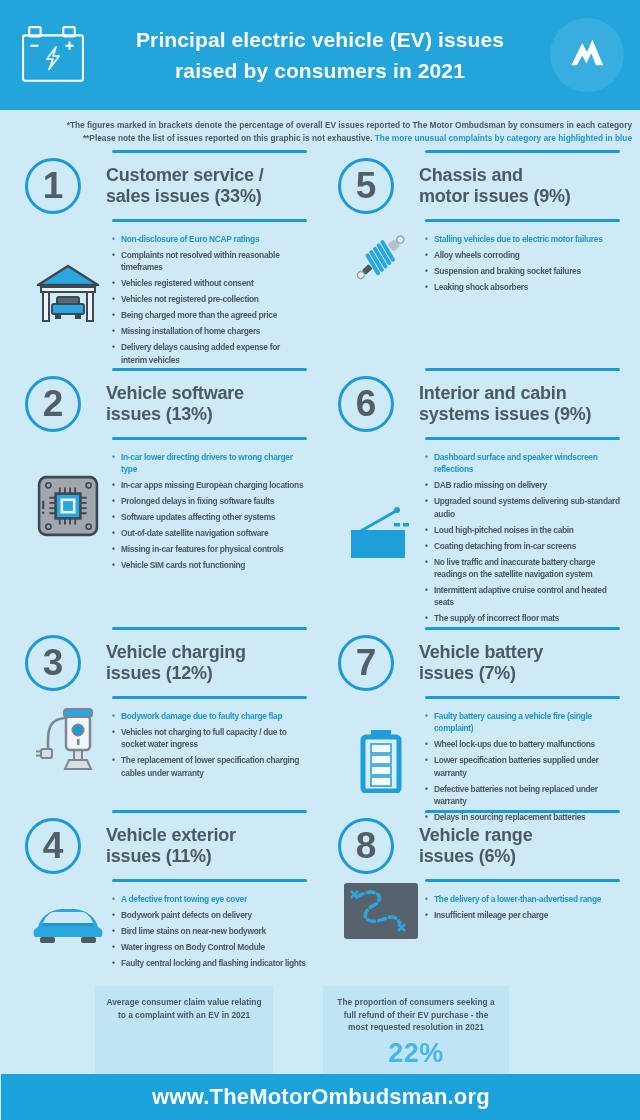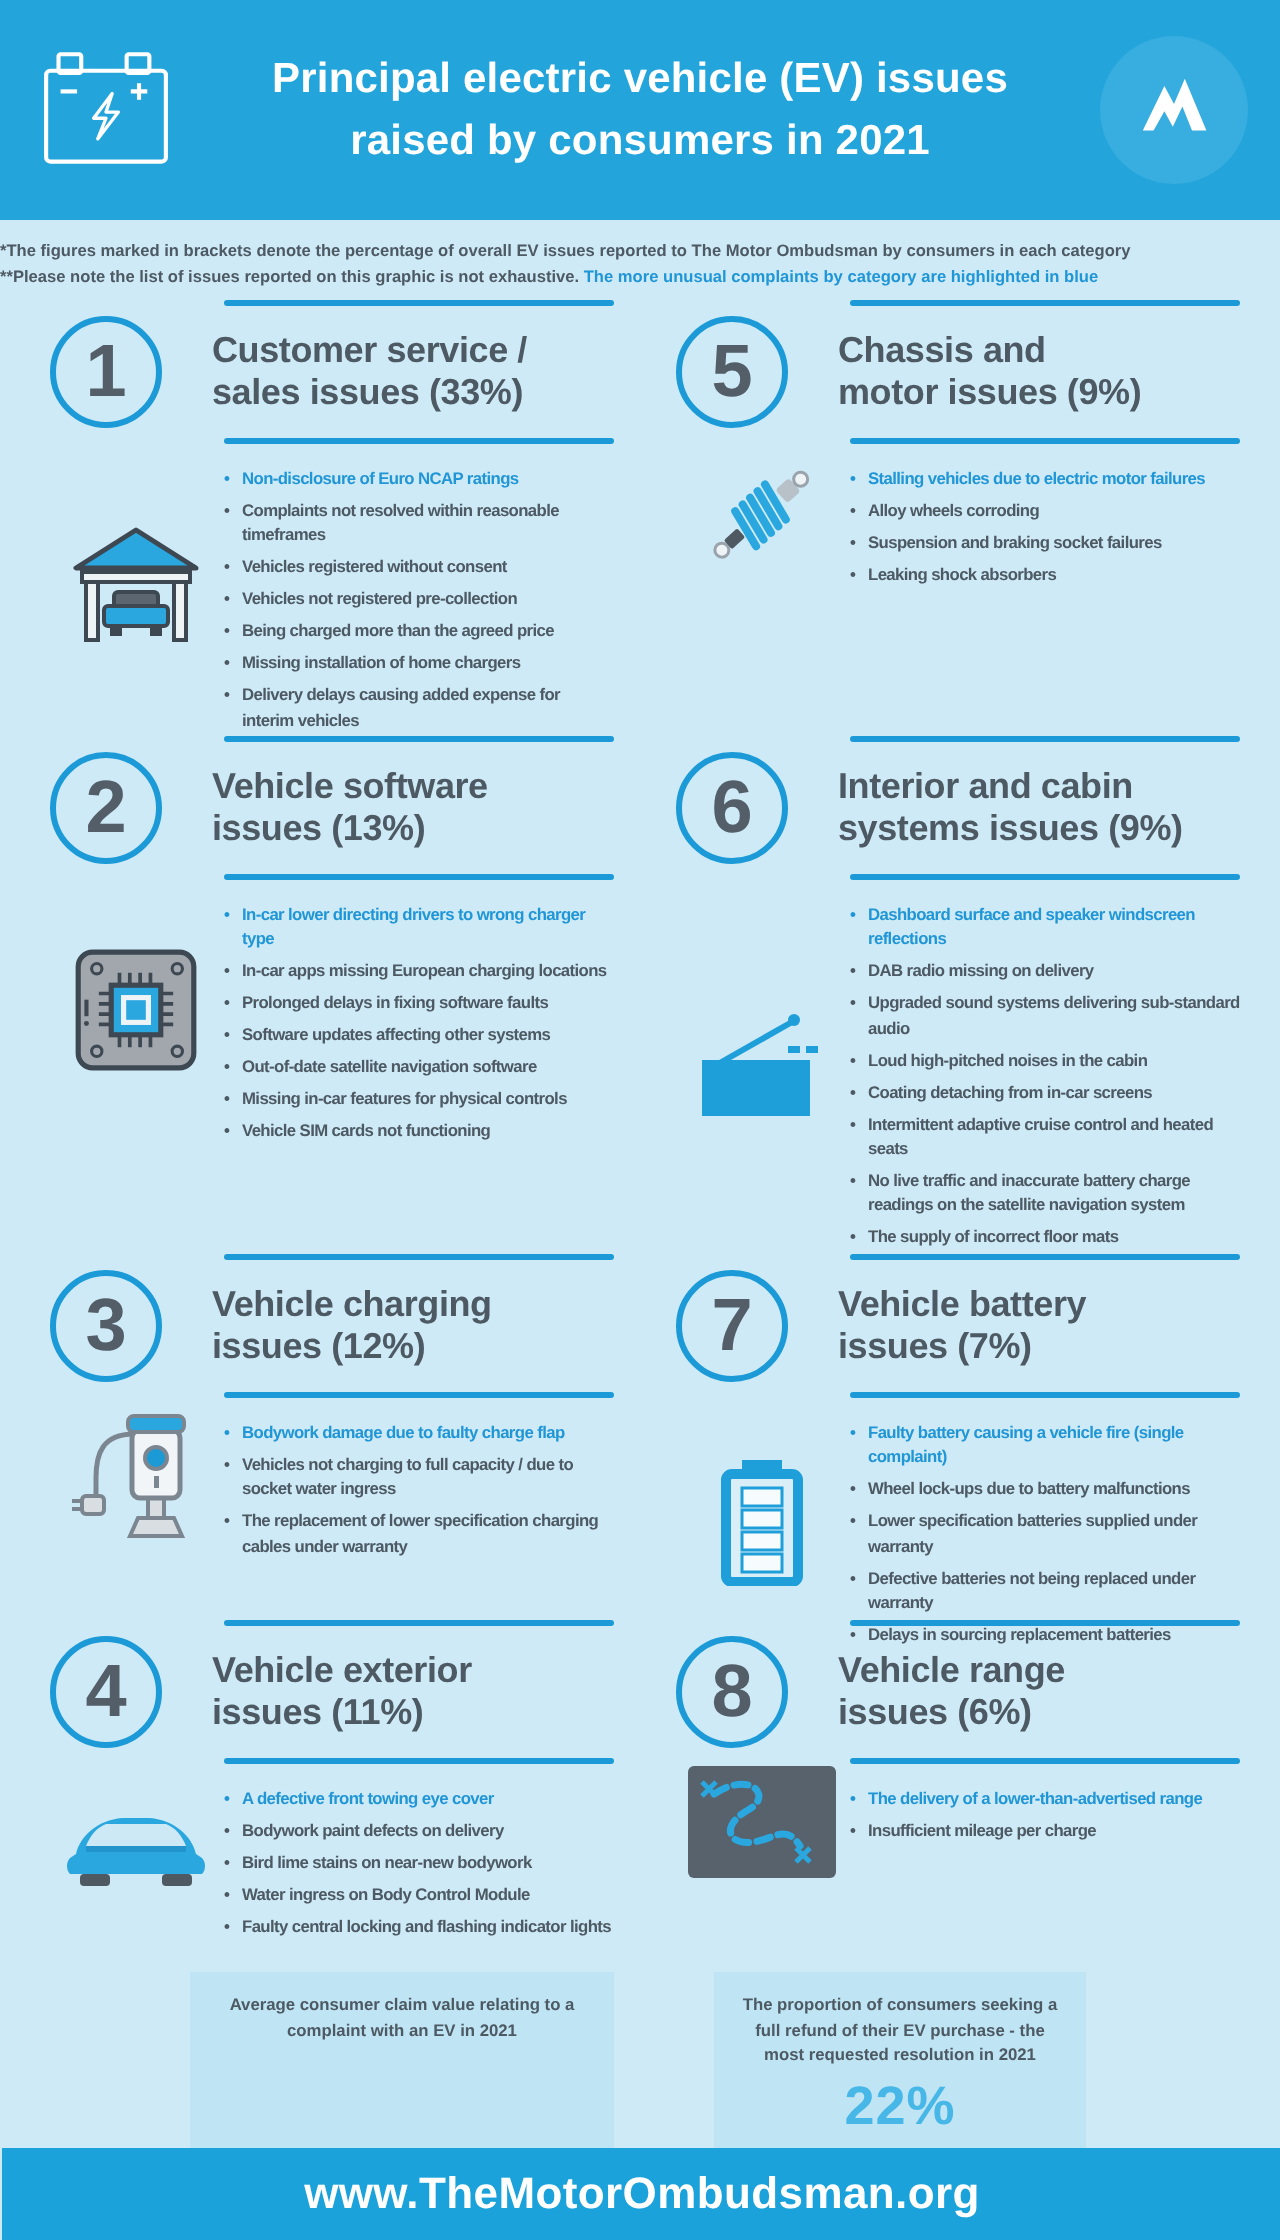--- a/index.html
+++ b/index.html
@@ -7,40 +7,40 @@
   .page {
     width:640px; height:1120px; margin:0 auto; position:relative; overflow:hidden;
     background:#cdeaf6; font-family:"Liberation Sans", sans-serif;
   }
   
   .header { height:110px; background:#23a5db; display:flex; align-items:center; padding:0 16px; }
   .battery-wrap { flex:0 0 74px; display:flex; justify-content:center; }
   .header-title { flex:1; text-align:center; color:#ffffff; font-size:21px; font-weight:bold; line-height:1.5; letter-spacing:0.1px; }
   .logo-circle { flex:0 0 74px; width:74px; height:74px; border-radius:50%; background:#38ade0; display:flex; align-items:center; justify-content:center; }
   
-  .notes { height:40px; padding:9px 8px 0 0; font-size:8.3px; font-weight:bold; color:#4d5963; line-height:1.55; }
+  .notes { height:40px; text-align:right; padding:9px 8px 0 0; font-size:8.3px; font-weight:bold; color:#4d5963; line-height:1.55; }
   .notes .hl { color:#2196d6; }
   
   .sections { display:grid; grid-template-columns:1fr 1fr; grid-template-rows:218px 259px 183px 170px; column-gap:30px; padding:0 20px 0 24px; }
   .section { display:grid; grid-template-columns:88px 1fr; align-content:start; }
   .rule { grid-column:2; height:3px; background:#1b9ad7; border-radius:2px; }
   .head { grid-column:1 / 3; display:flex; align-items:center; height:64px; margin:1px 0; }
   .num-circle { width:56px; height:56px; border:3px solid #1b9ad7; border-radius:50%; display:flex; align-items:center; justify-content:center; margin-left:1px; flex:0 0 auto; background:transparent; }
   .num { font-size:37px; font-weight:bold; color:#545e68; }
   .title { margin-left:25px; font-size:18px; font-weight:bold; color:#4d5963; line-height:1.18; white-space:pre-line; letter-spacing:-0.2px; }
   .body { grid-column:1 / 3; display:grid; grid-template-columns:88px 1fr; }
   .icon-slot { align-self:center; justify-self:center; }
   ul.bullets { list-style:none; margin-top:11px; max-width:211px; }
   li.bullet { position:relative; padding-left:9px; margin-bottom:3.5px; font-size:8.4px; font-weight:bold; color:#4d5963; line-height:1.48; letter-spacing:-0.3px; }
   li.bullet::before { content:"•"; position:absolute; left:0; top:0; }
   li.bullet.hl { color:#2196d6; }
   
   .stats { display:flex; padding:6px 0 0 95px; gap:50px; height:94px; }
   .stat-box { background:#bfe4f3; text-align:center; padding:10px 10px 8px; }
-  .stat-box.box-0 { width:212px; }
+  .stat-box.box-0 { width:178px; }
   .stat-box.box-1 { width:186px; }
   .stat-label { font-size:8.4px; font-weight:bold; color:#4d5963; line-height:1.5; }
   .stat-value { font-size:27px; font-weight:bold; color:#47b7e8; margin-top:4px; letter-spacing:0.5px; }
   
   .footer { position:absolute; left:1px; bottom:0; width:100%; height:46px; background:#1ba2da; display:flex; align-items:center; justify-content:center; }
   .footer-url { color:#ffffff; font-size:22px; font-weight:bold; letter-spacing:0.2px; text-decoration:none; }
 </style>
 </head>
 <body>
 
@@ -183,22 +183,22 @@
               <rect x="45" y="19" width="6" height="3.5" fill="#1f9fda"></rect>
               <rect x="54" y="19" width="6" height="3.5" fill="#1f9fda"></rect>
               <rect x="2" y="26" width="54" height="28" fill="#1f9fda"></rect>
             </svg></div>
       <ul class="bullets">
             <li class="bullet hl">Dashboard surface and speaker windscreen reflections</li>
             <li class="bullet">DAB radio missing on delivery</li>
             <li class="bullet">Upgraded sound systems delivering sub-standard audio</li>
             <li class="bullet">Loud high-pitched noises in the cabin</li>
             <li class="bullet">Coating detaching from in-car screens</li>
+            <li class="bullet">No live traffic and inaccurate battery charge readings on the satellite navigation system</li>
             <li class="bullet">Intermittent adaptive cruise control and heated seats</li>
-            <li class="bullet">No live traffic and inaccurate battery charge readings on the satellite navigation system</li>
             <li class="bullet">The supply of incorrect floor mats</li>
           </ul>
     </div>
   </section>
       <section class="section">
     <div class="rule"></div>
     <div class="head">
       <div class="num-circle">
         <span class="num">3</span>
       </div>

